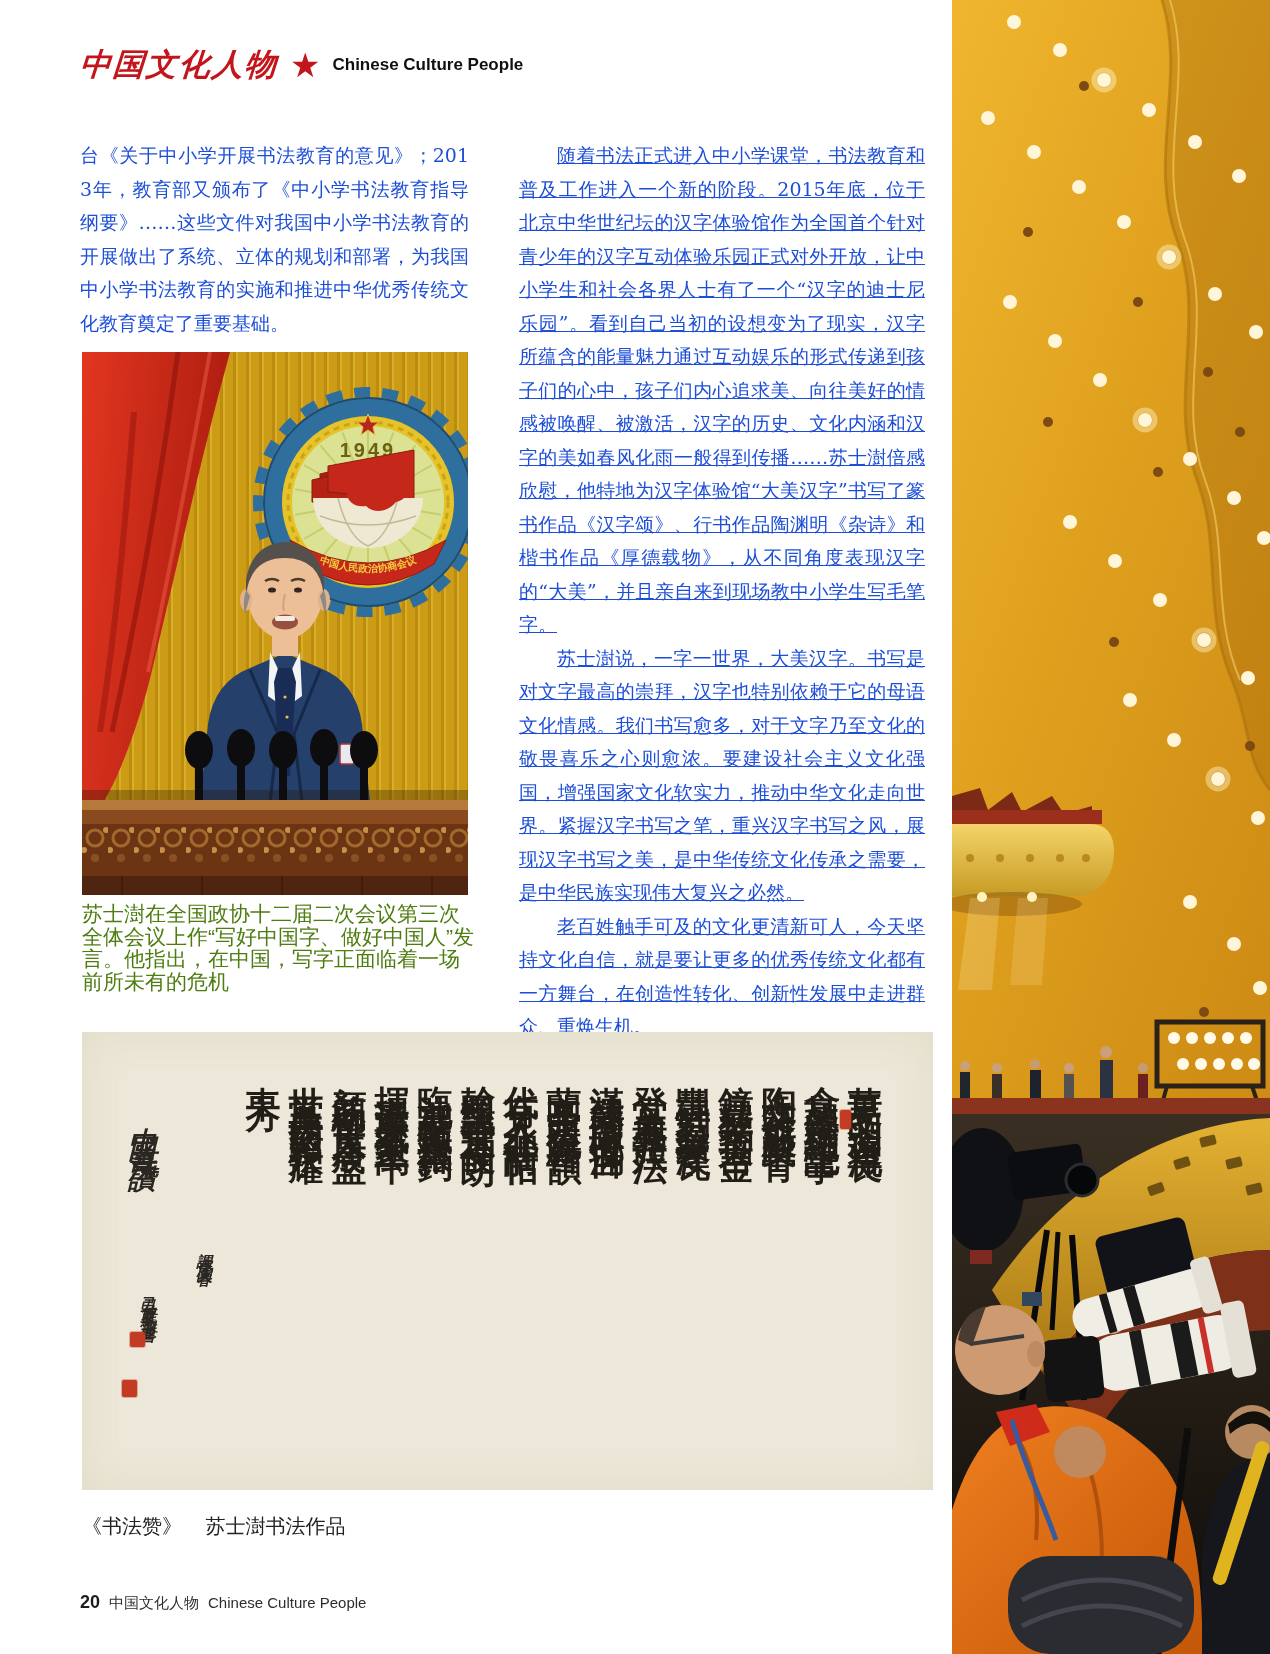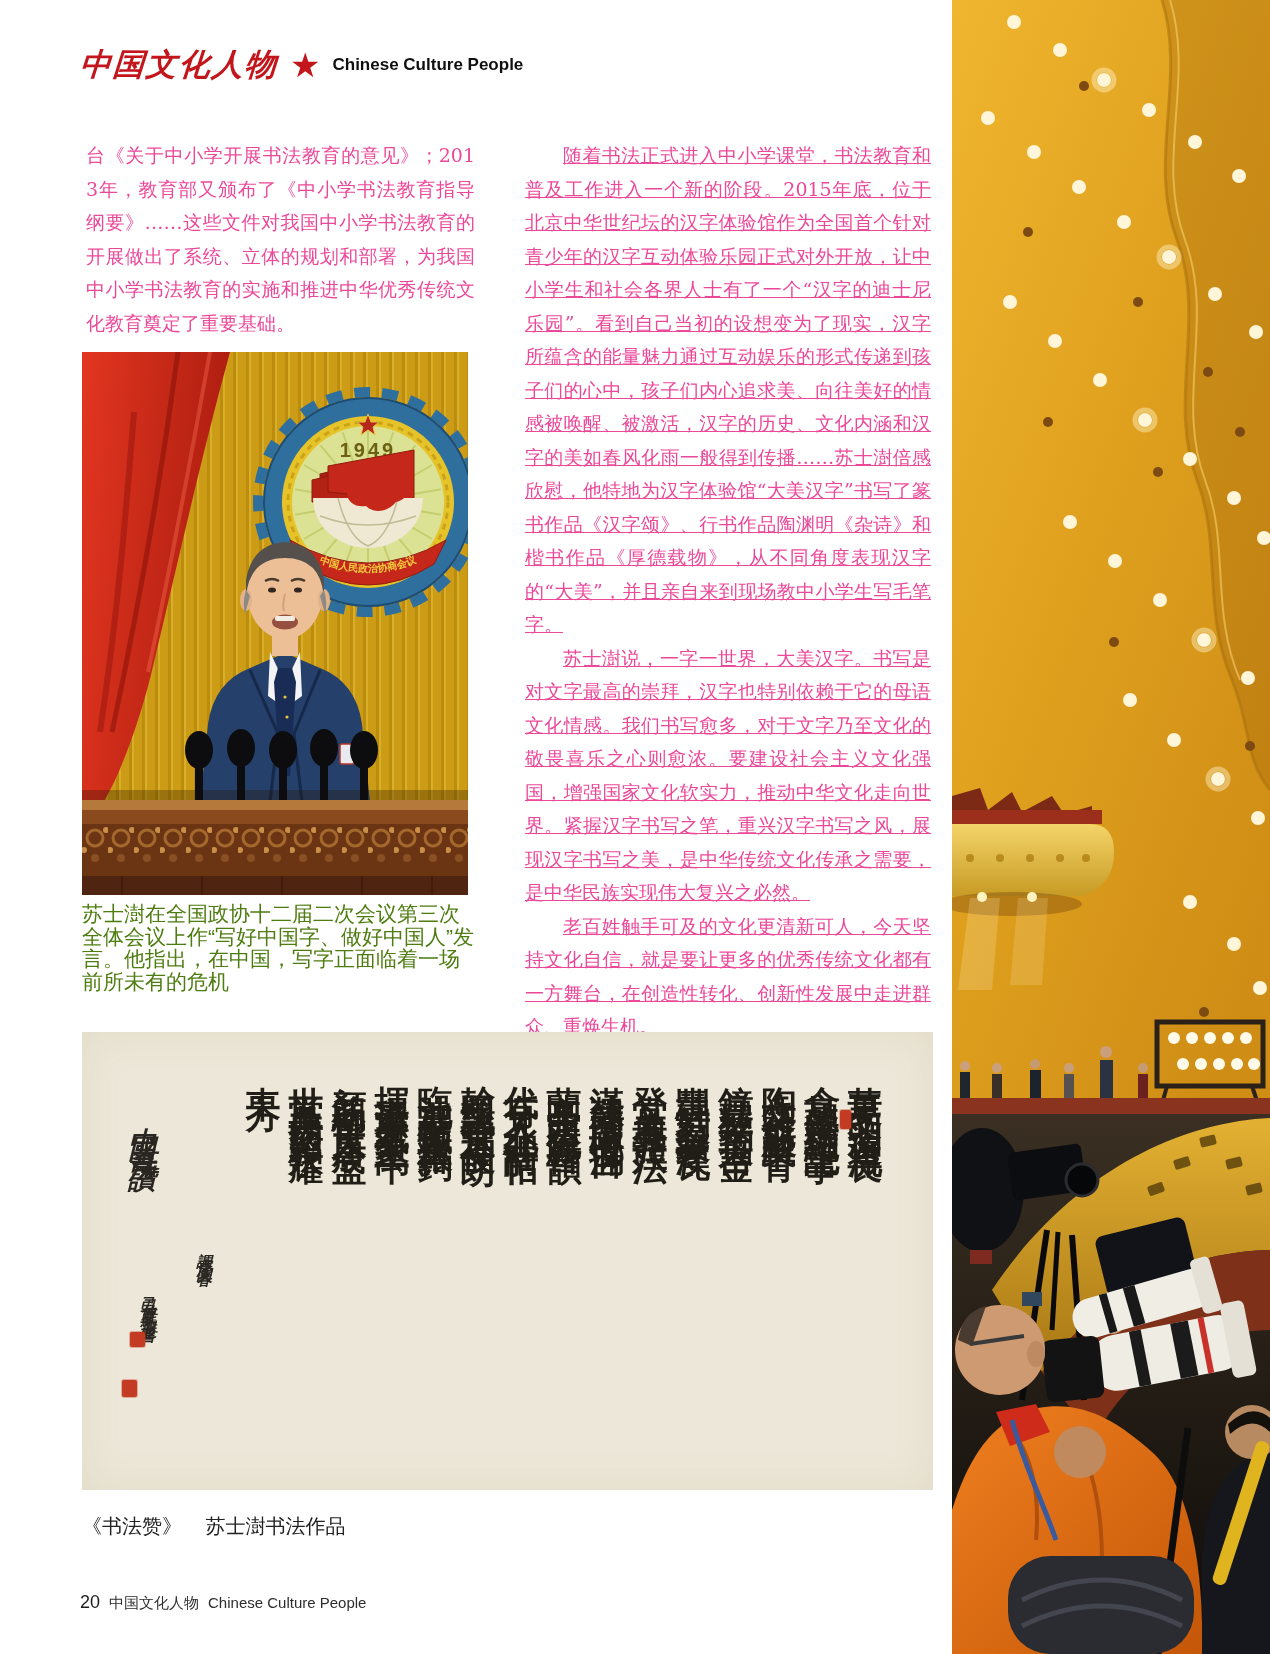--- a/index.html
+++ b/index.html
@@ -5,22 +5,22 @@
   html,body{margin:0;padding:0;background:#e9e9e9;}
   .page{position:relative;width:1270px;height:1654px;background:#ffffff;overflow:hidden;
         font-family:"DejaVu Serif",serif;}
   
   .masthead{position:absolute;left:80px;top:44px;display:flex;align-items:center;gap:12px;}
   .logo-cn{font-size:31px;font-weight:bold;color:#c3161c;font-style:italic;letter-spacing:2px;
            transform:skewX(-4deg);}
   .logo-star{color:#c3161c;font-size:34px;line-height:1;font-style:normal;}
   .logo-en{font-family:"Liberation Sans",sans-serif;font-size:17px;font-weight:bold;color:#101010;}
   
-  .col{position:absolute;top:139px;font-size:19px;line-height:33.5px;color:#ec4899;
-       text-align:justify;word-break:break-all;margin-left:6px;}
+  .col{position:absolute;top:139px;font-size:19px;line-height:33.5px;color:#1d4ed8;
+       text-align:justify;word-break:break-all;}
   .col p{margin:0;}
   .col-left{left:80px;width:389px;}
   .col-right{left:519px;width:406px;text-decoration:underline;}
   .col p.ind{text-indent:2em;}
   
   .podium{position:absolute;left:82px;top:352px;width:386px;height:430px;margin:0;}
   
   .photo-cap{position:absolute;left:82px;top:903px;width:392px;margin:0;
              font-family:"Liberation Sans",sans-serif;font-size:21px;line-height:22.5px;color:#4d7c0f;}
   
@@ -42,21 +42,21 @@
   .seal-stamp.top{left:758px;top:78px;width:11px;height:19px;}
   
   .art-cap{position:absolute;left:82px;top:1513px;margin:0;font-family:"Liberation Sans",sans-serif;
            font-size:20px;color:#222;}
   .art-cap .credit{margin-left:18px;}
   
   .strip{position:absolute;left:952px;top:0;width:318px;height:1654px;margin:0;}
   
   .footer{position:absolute;left:80px;top:1592px;display:flex;align-items:baseline;gap:9px;
           font-family:"Liberation Sans",sans-serif;color:#1c1c1c;}
-  .footer .pno{font-size:18px;font-weight:normal;}
+  .footer .pno{font-size:18px;font-weight:bold;}
   .footer .mag{font-size:15px;color:#2d2d2d;}
 </style>
 </head>
 <body>
 
 <div class="page">
 
   <div class="masthead">
     <span class="logo-cn">中国文化人物</span>
     <span class="logo-star">★</span>

